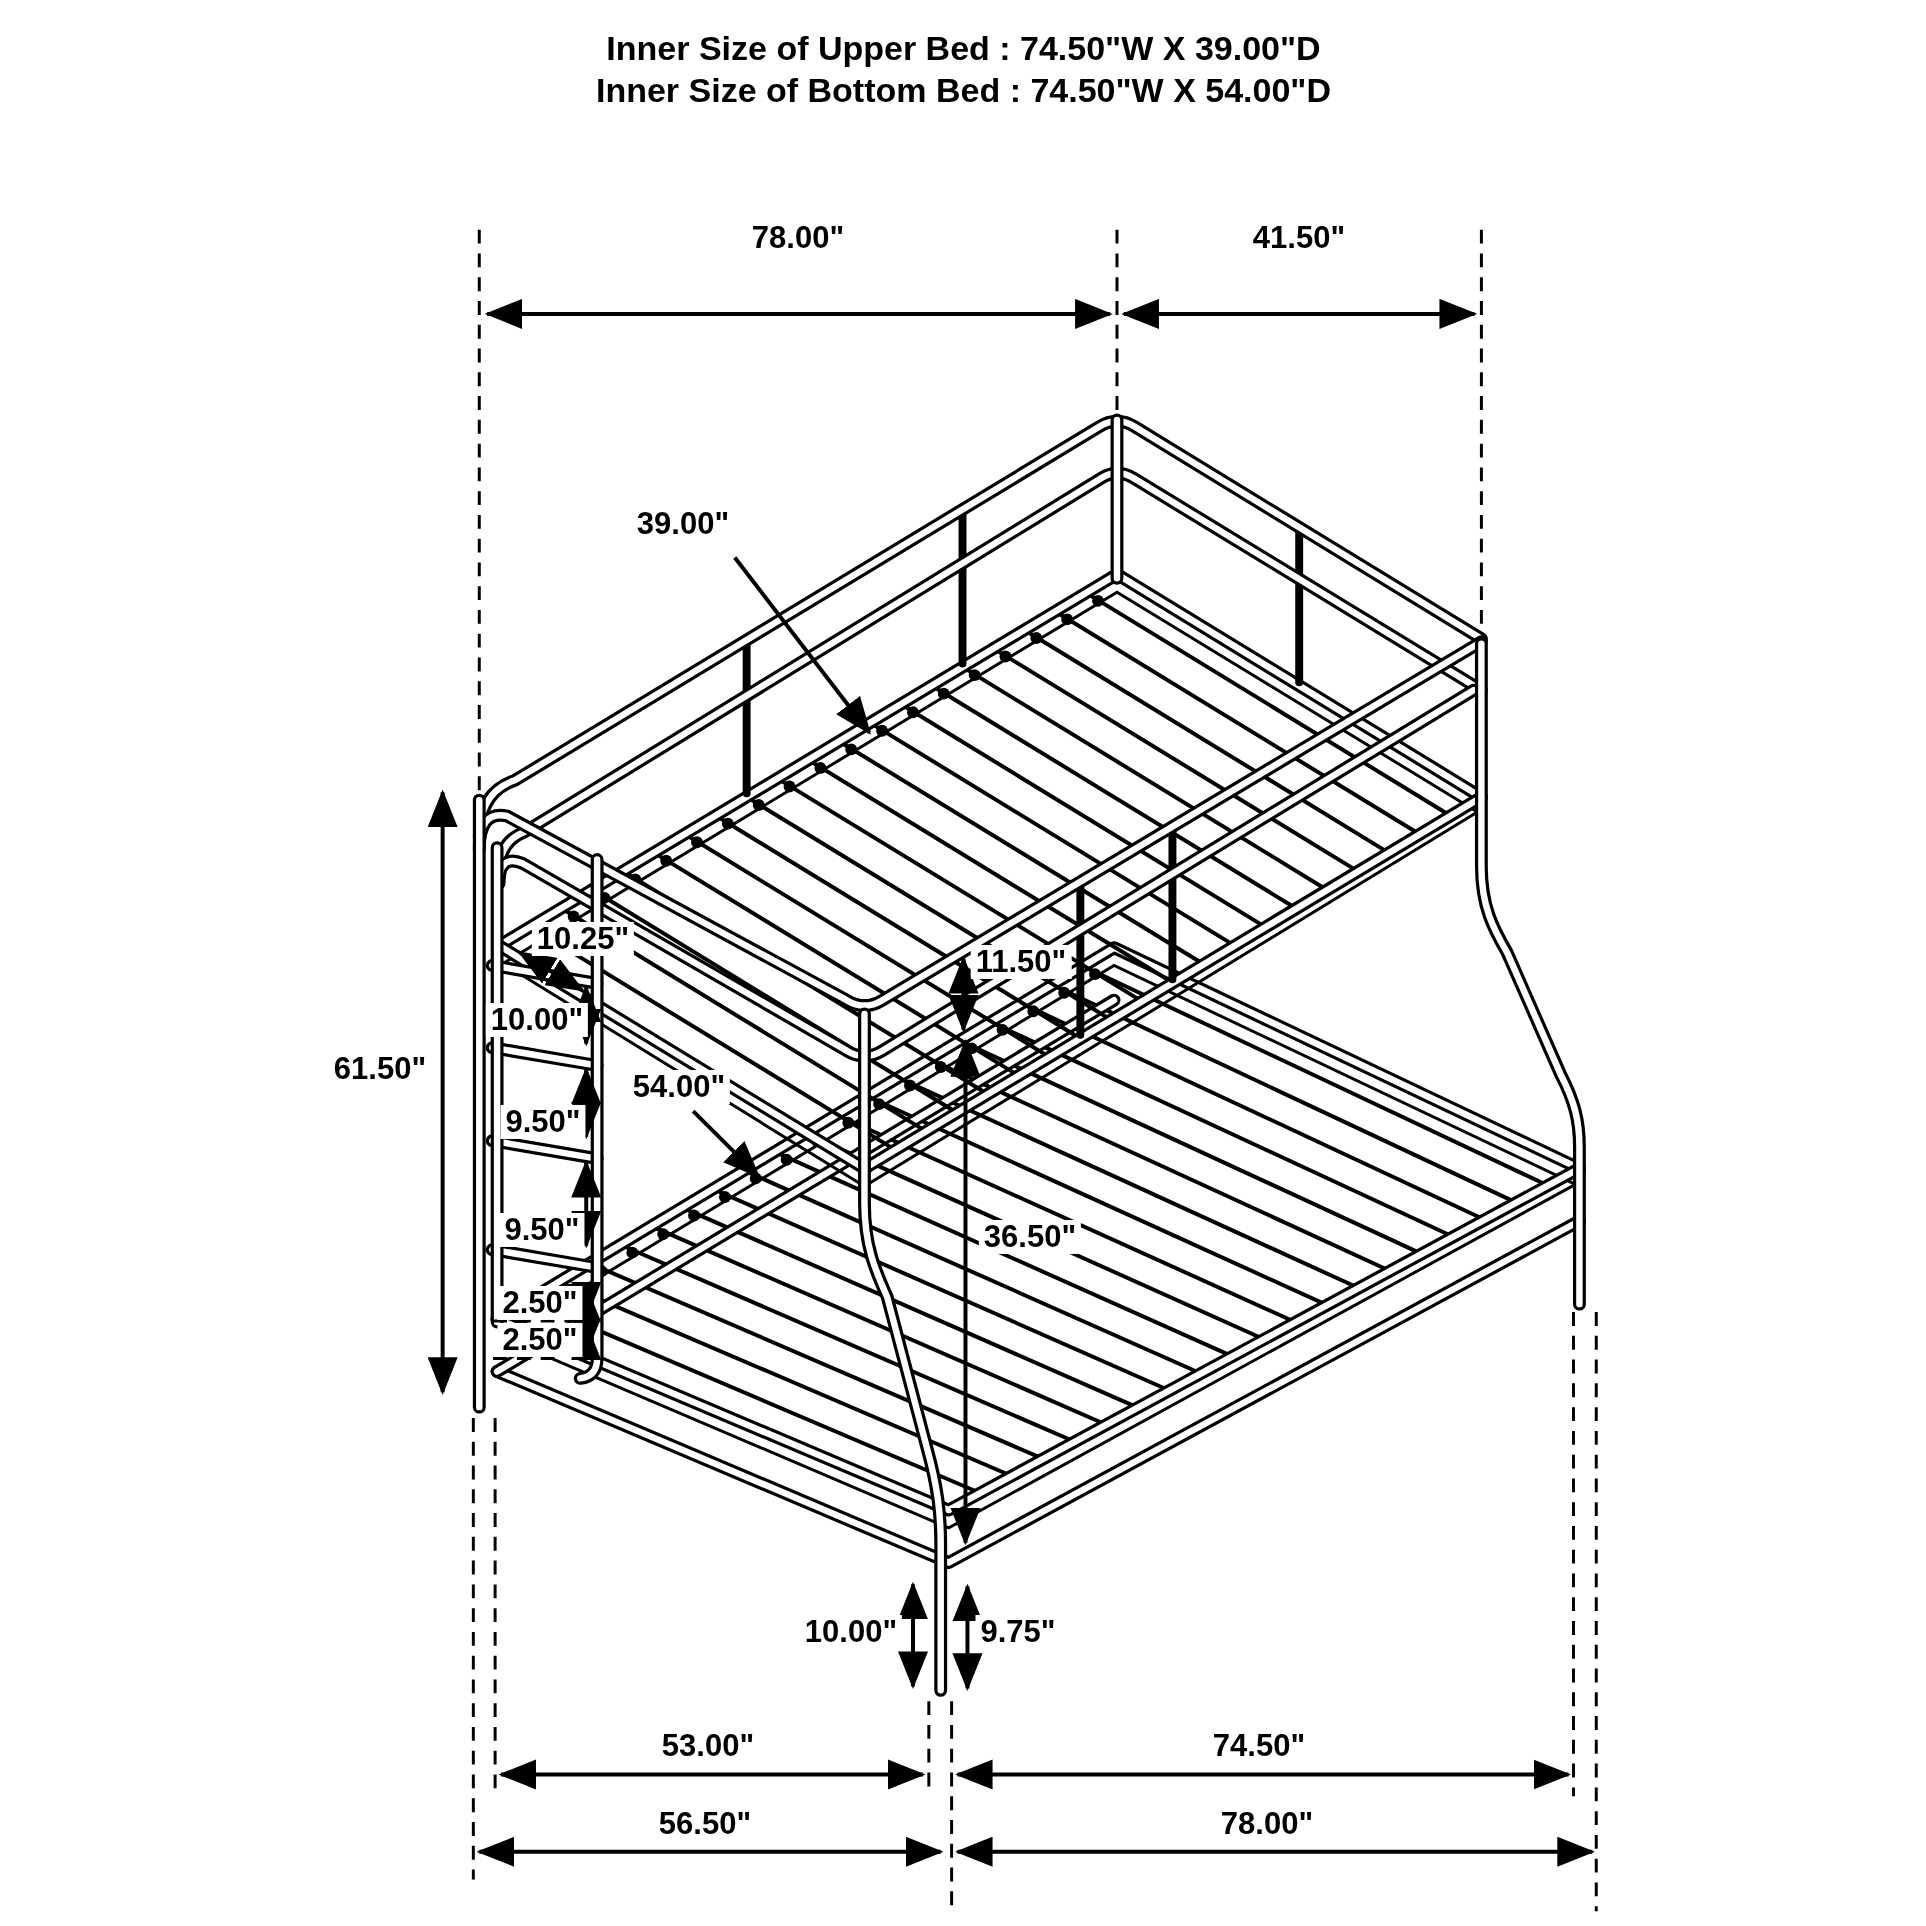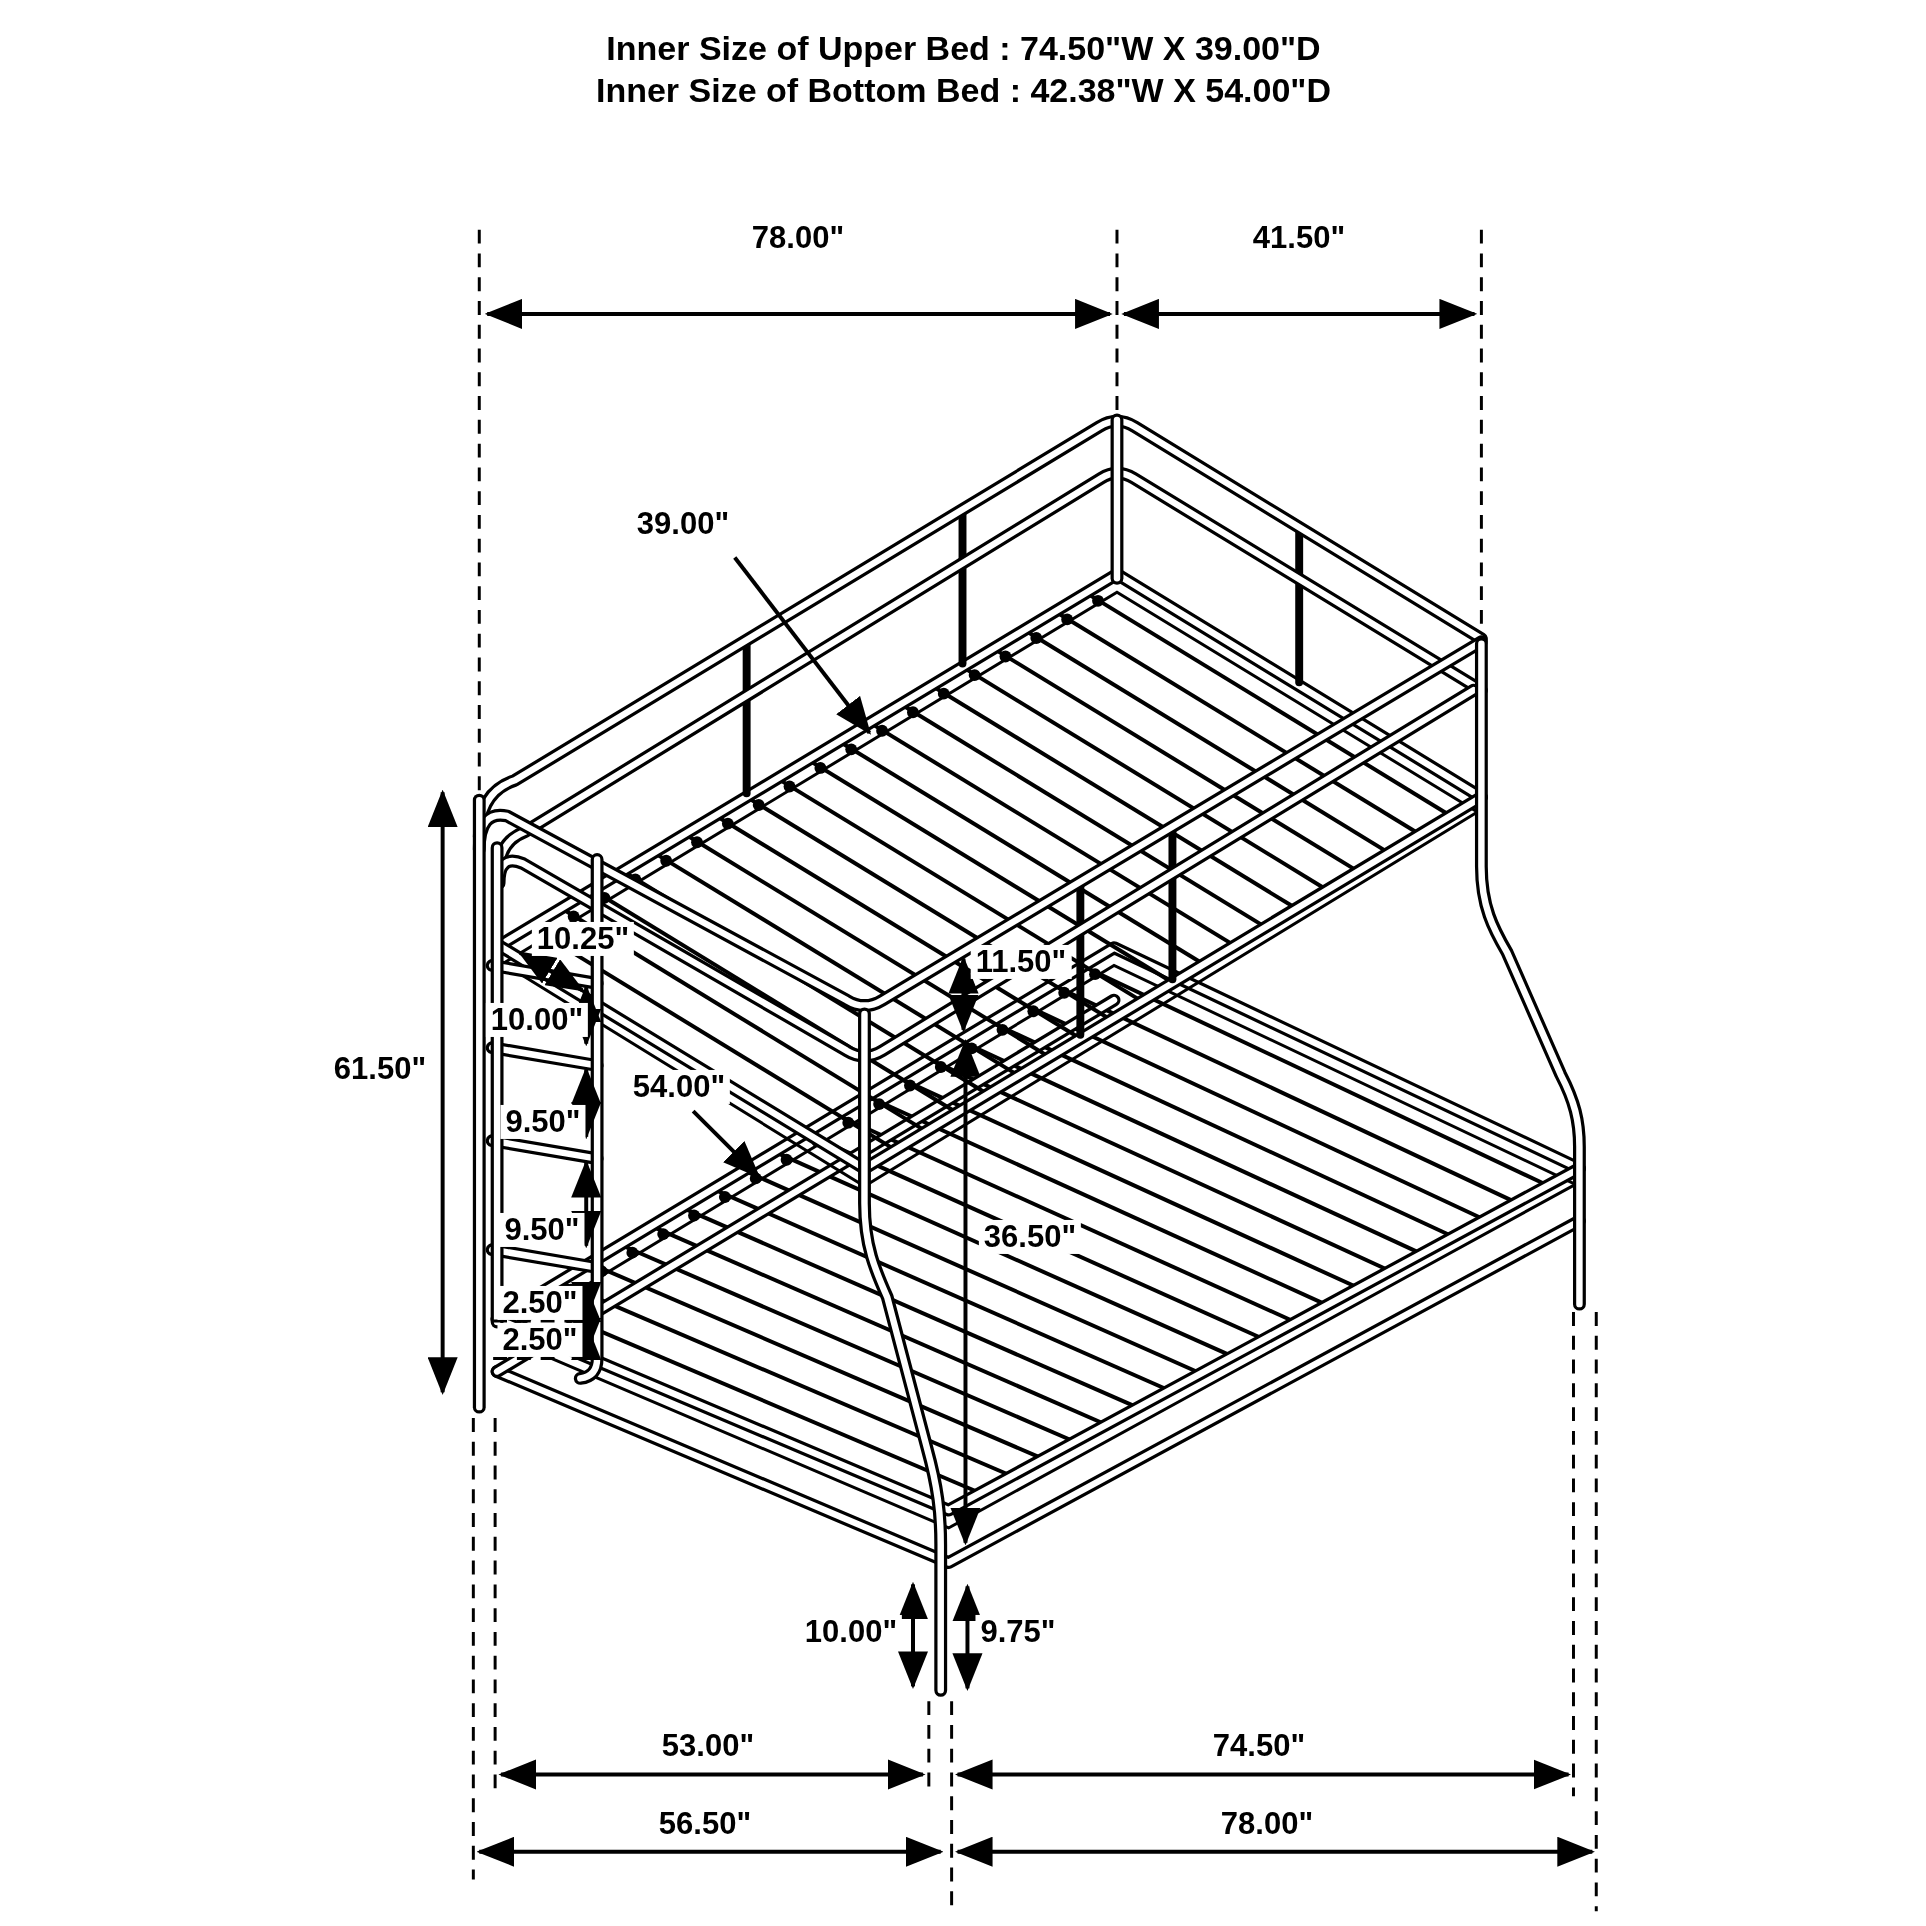--- a/index.html
+++ b/index.html
@@ -211,21 +211,21 @@
       <line class="m" x1="922" y1="1600" x2="922" y2="1703" marker-start="url(#ah)" marker-end="url(#ah)"></line>
       <line class="m" x1="977" y1="1602" x2="977" y2="1705" marker-start="url(#ah)" marker-end="url(#ah)"></line>
       <line class="m" x1="506" y1="1792" x2="932" y2="1792" marker-start="url(#ah)" marker-end="url(#ah)"></line>
       <line class="m" x1="967" y1="1792" x2="1584" y2="1792" marker-start="url(#ah)" marker-end="url(#ah)"></line>
       <line class="m" x1="484" y1="1870" x2="950" y2="1870" marker-start="url(#ah)" marker-end="url(#ah)"></line>
       <line class="m" x1="967" y1="1870" x2="1608" y2="1870" marker-start="url(#ah)" marker-end="url(#ah)"></line>
     </g>
   </svg>
 
   <div class="title-line" style="top:28px">Inner Size of Upper Bed : 74.50"W X 39.00"D</div>
-  <div class="title-line" style="top:70px">Inner Size of Bottom Bed : 42.38"W X 54.00"D</div>
+  <div class="title-line" style="top:70px">Inner Size of Bottom Bed : 74.50"W X 54.00"D</div>
 
   <div class="dim-label" style="left:798px;top:238px">78.00"</div>
   <div class="dim-label" style="left:1299px;top:238px">41.50"</div>
   <div class="dim-label" style="left:380px;top:1069px">61.50"</div>
   <div class="dim-label" style="left:683px;top:524px">39.00"</div>
   <div class="dim-label" style="left:583px;top:939px">10.25"</div>
   <div class="dim-label" style="left:537px;top:1020px">10.00"</div>
   <div class="dim-label" style="left:543px;top:1122px">9.50"</div>
   <div class="dim-label" style="left:542px;top:1230px">9.50"</div>
   <div class="dim-label" style="left:540px;top:1303px">2.50"</div>

